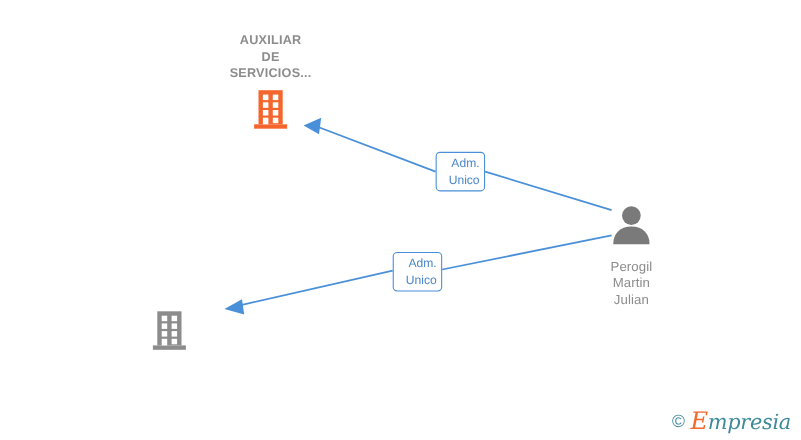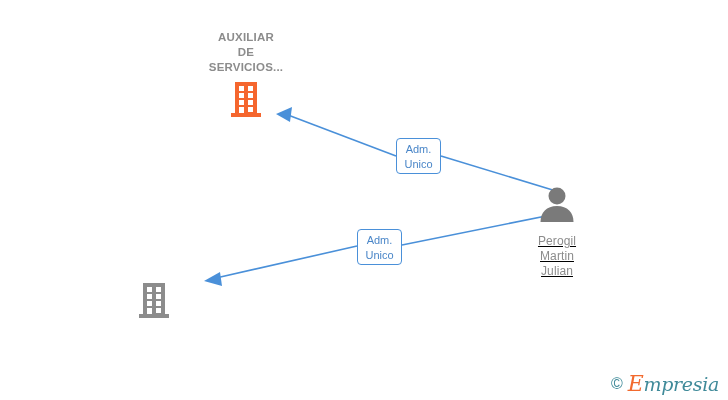--- a/index.html
+++ b/index.html
@@ -60,37 +60,36 @@
   }
   #node-auxiliar .node-label { margin-bottom: 5px; text-align: center; }
 
   #node-pavimentaciones {
     left: 74px;
     top: 281px;
   }
   #node-pavimentaciones .node-label { margin-top: 6px; }
 
   #node-perogil {
-    left: 477px;
+    left: 494px;
     top: 184px;
-    text-decoration: underline;
   }
   #node-perogil .node-label { margin-top: 6px; }
 
   
   .edge-label {
     position: absolute;
     box-sizing: border-box;
     background: #ffffff;
     border: 1.4px solid #4a90d9;
     border-radius: 4px;
     color: #4a86c8;
     font-size: 11px;
     line-height: 15px;
-    text-align: center;
+    text-align: right;
     padding: 3px 4px 4px 4px;
     white-space: pre-line;
   }
   #edge-label-1 {
     left: 396px;
     top: 138px;
     width: 45px;
     height: 36px;
   }
   #edge-label-2 {

